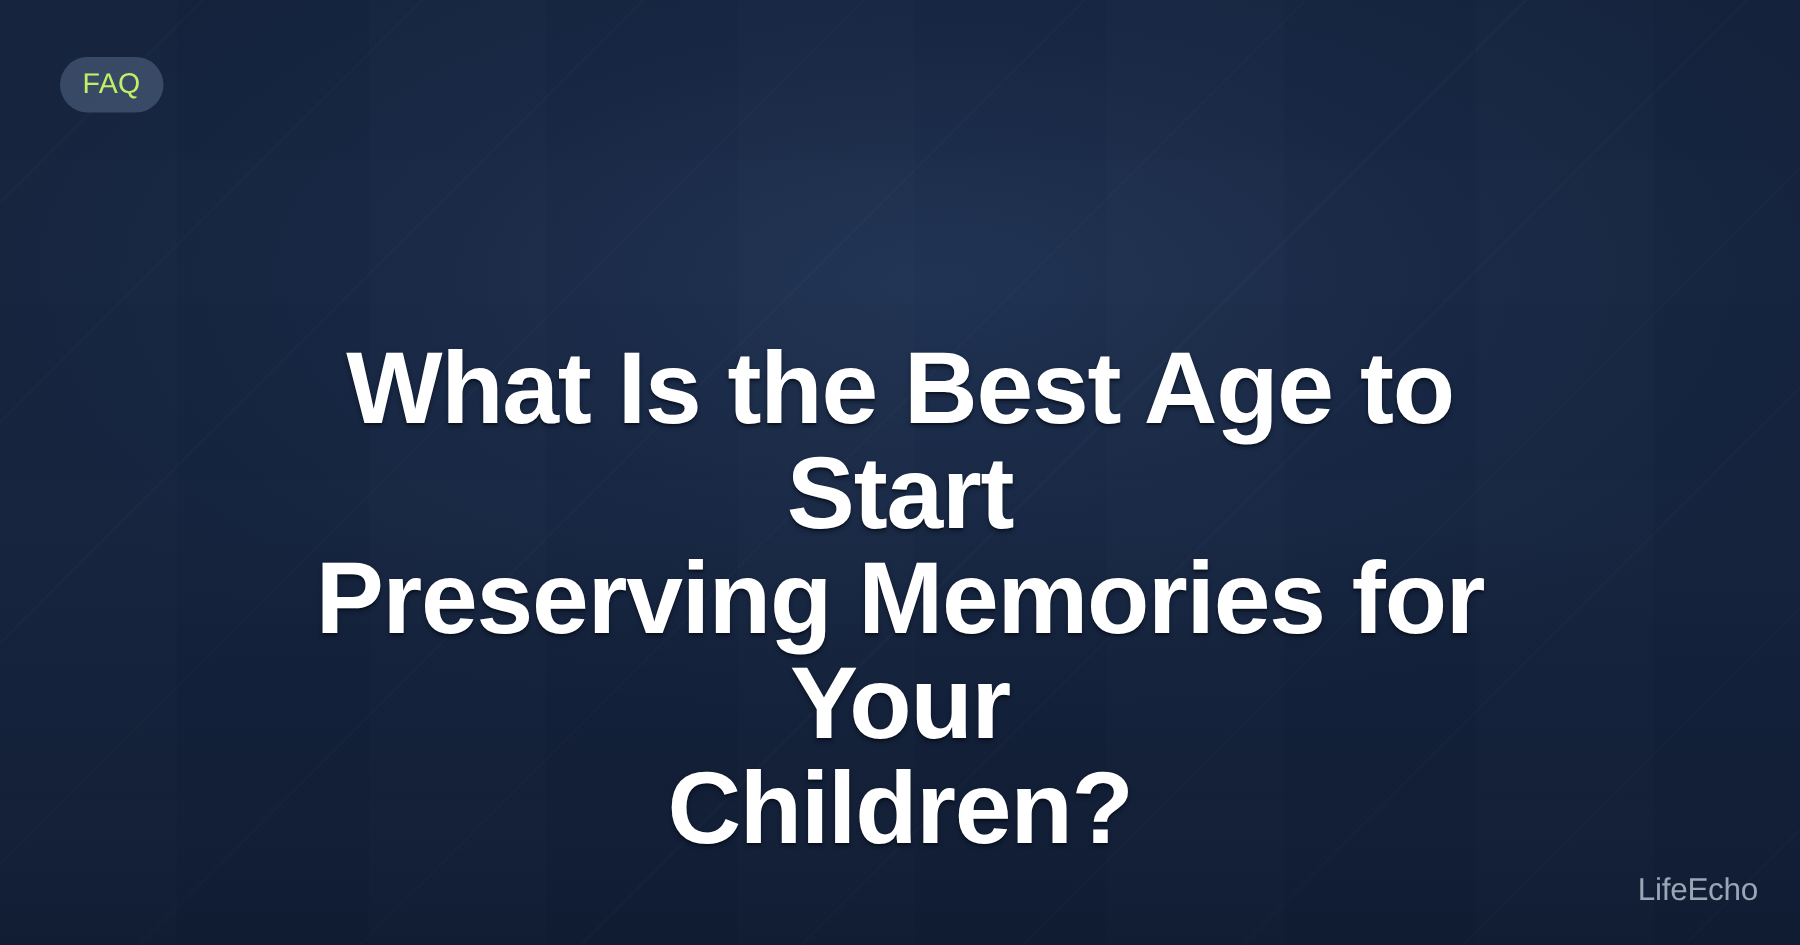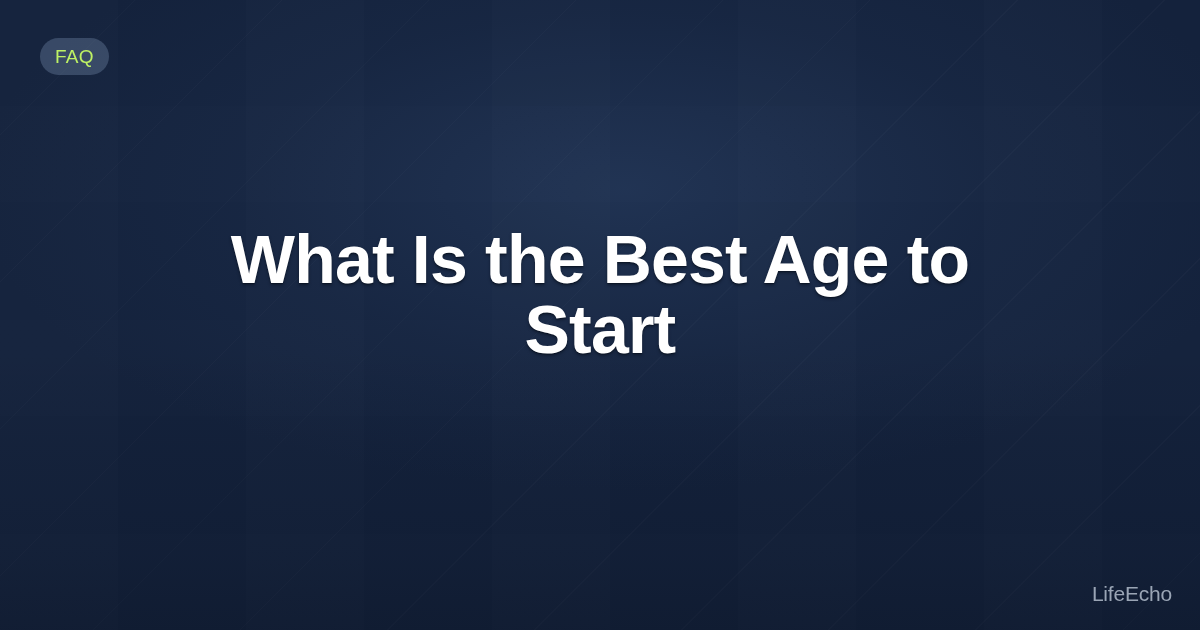--- a/index.html
+++ b/index.html
@@ -161,18 +161,20 @@
   <div class="bg-diagonals"></div>
   <div class="bg-vignette"></div>
 
   <div class="badge">
     <span>FAQ</span>
   </div>
 
   <div class="headline-wrap">
     <h1 class="headline">
       <span class="hl-line">What Is the Best Age to Start</span>
+      <span class="hl-line">Preserving Memories for Your</span>
+      <span class="hl-line">Children?</span>
     </h1>
   </div>
 
   <div class="brand">LifeEcho</div>
 
 </div>
 
 </body></html>

